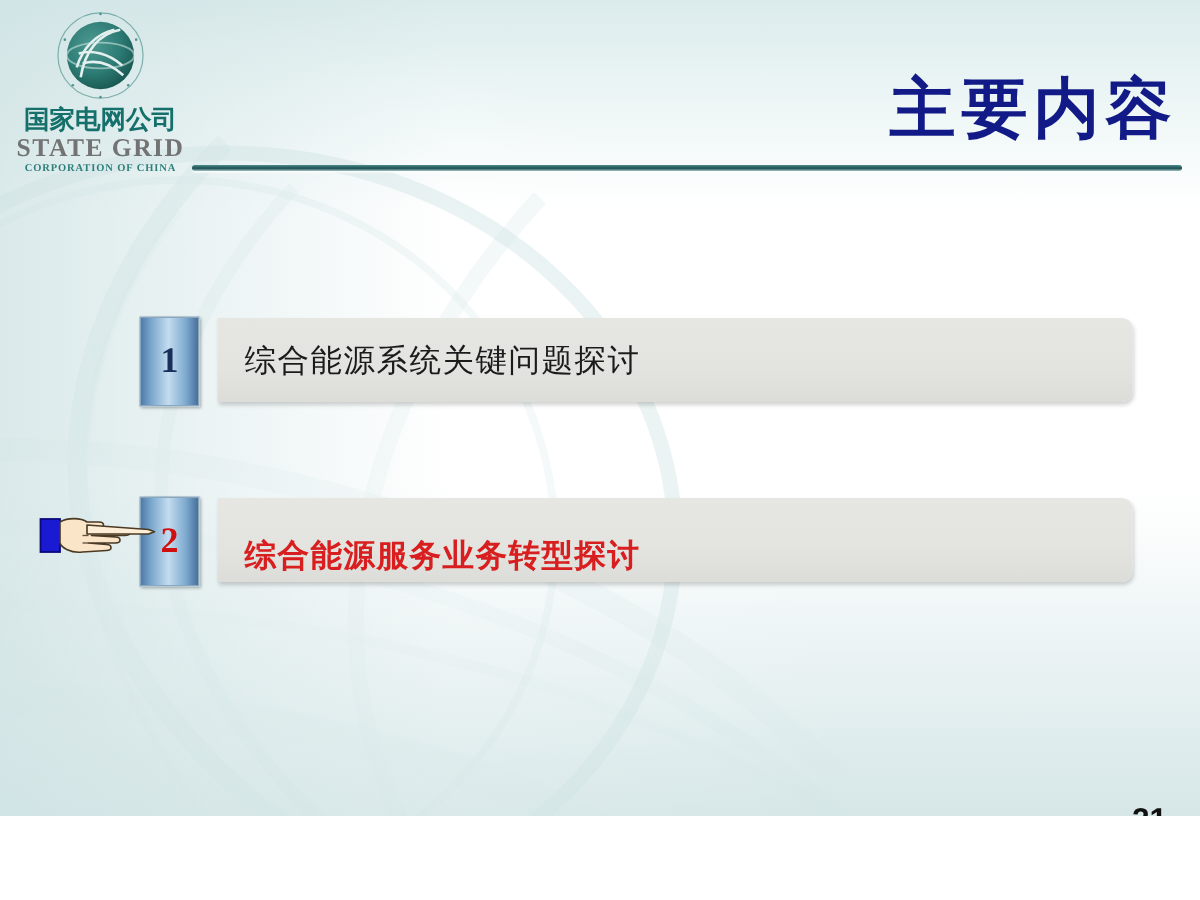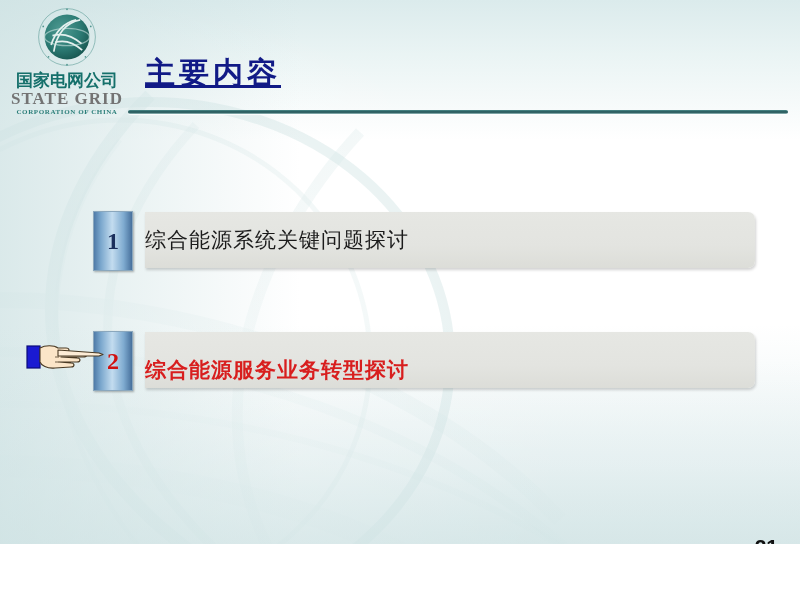--- a/index.html
+++ b/index.html
@@ -89,27 +89,26 @@
     letter-spacing: 0.6px;
     line-height: 9px;
     white-space: nowrap;
   }
 
   .slide-title {
     position: absolute;
     left: 145px;
     top: 50px;
     width: 640px;
-    text-align: left;
-    font-size: 30px;
+    text-align: right;
+    font-size: 44px;
     font-weight: bold;
     color: #111a86;
     letter-spacing: 4px;
     line-height: 46px;
-    text-decoration: underline;
   }
 
   .title-rule {
     position: absolute;
     left: 128px;
     top: 110px;
     width: 660px;
     height: 4px;
     background: linear-gradient(to bottom, #4e8c8c, #1d4f52 55%, #9fc4c4);
     border-radius: 2px;
@@ -151,20 +150,21 @@
     top: 1px;
     width: 610px;
     height: 56px;
     background: linear-gradient(to bottom, #e6e7e3 0%, #e3e4e0 60%, #dcddd8 100%);
     border-radius: 0 7px 7px 0;
     box-shadow: 1px 2px 3px rgba(0,0,0,0.18);
     display: flex;
     align-items: center;
   }
   .bar-text {
+    padding-left: 18px;
     font-size: 21px;
     font-weight: bold;
     letter-spacing: 1px;
     line-height: 26px;
     white-space: nowrap;
   }
   .bar-text.normal { color: #1b1b1b; font-weight: normal; }
   .bar-text.accent { color: #d81e1e; font-weight: bold; margin-top: 20px; }
 
   

